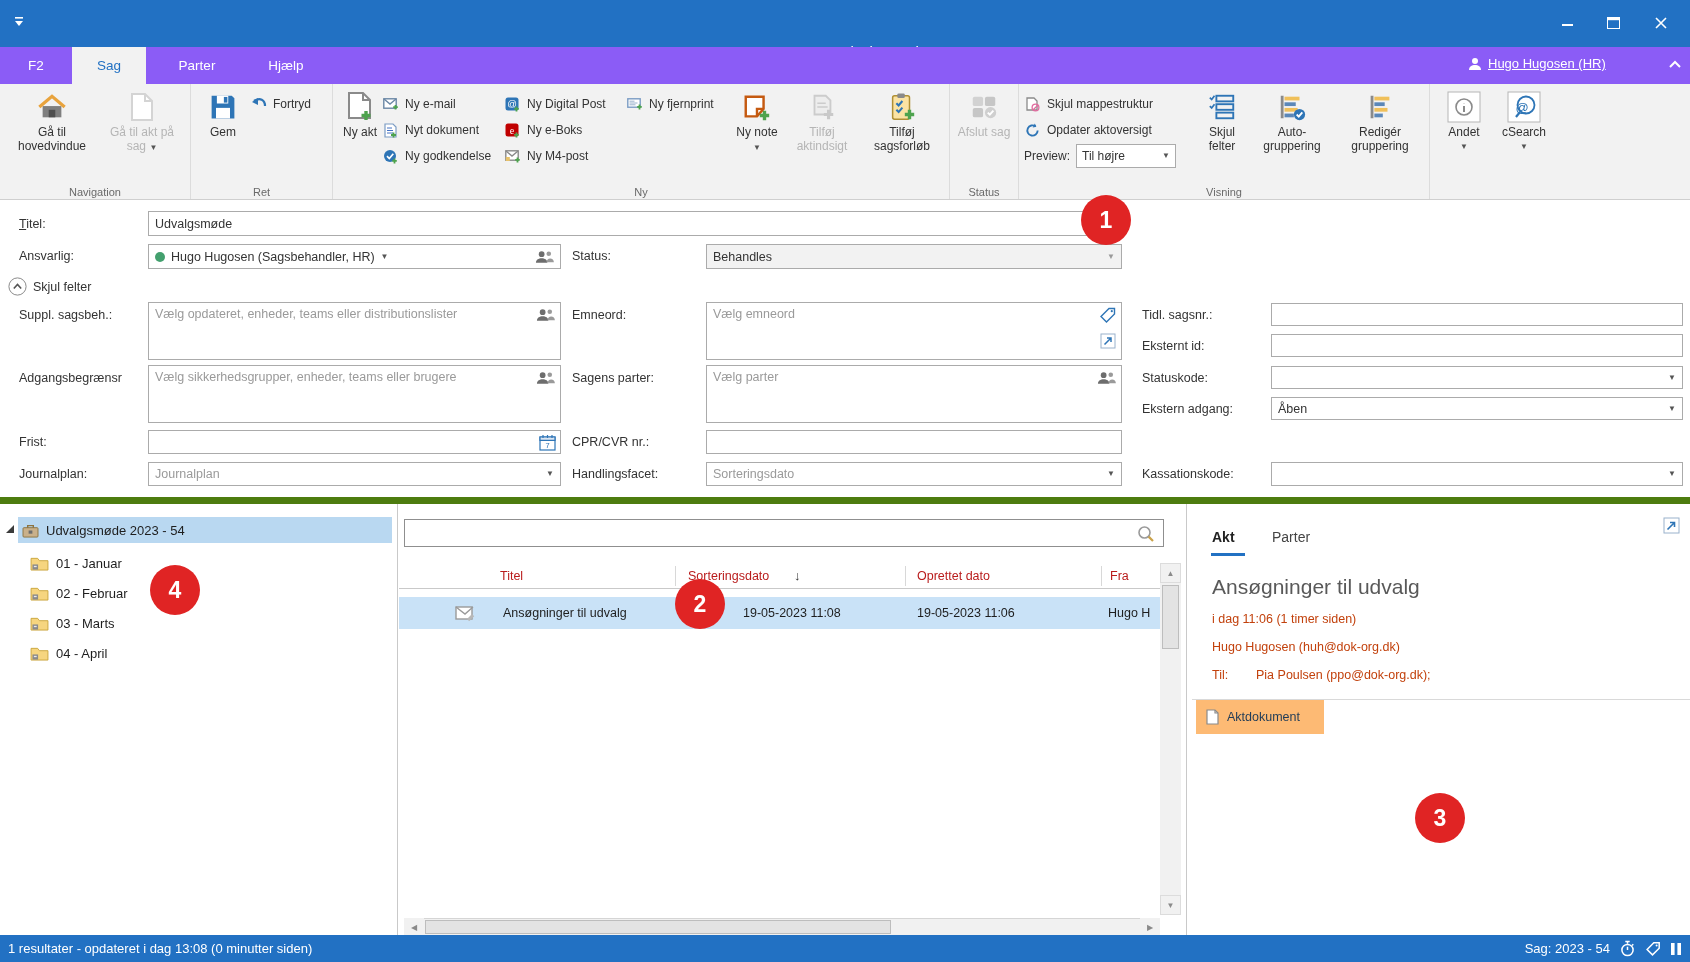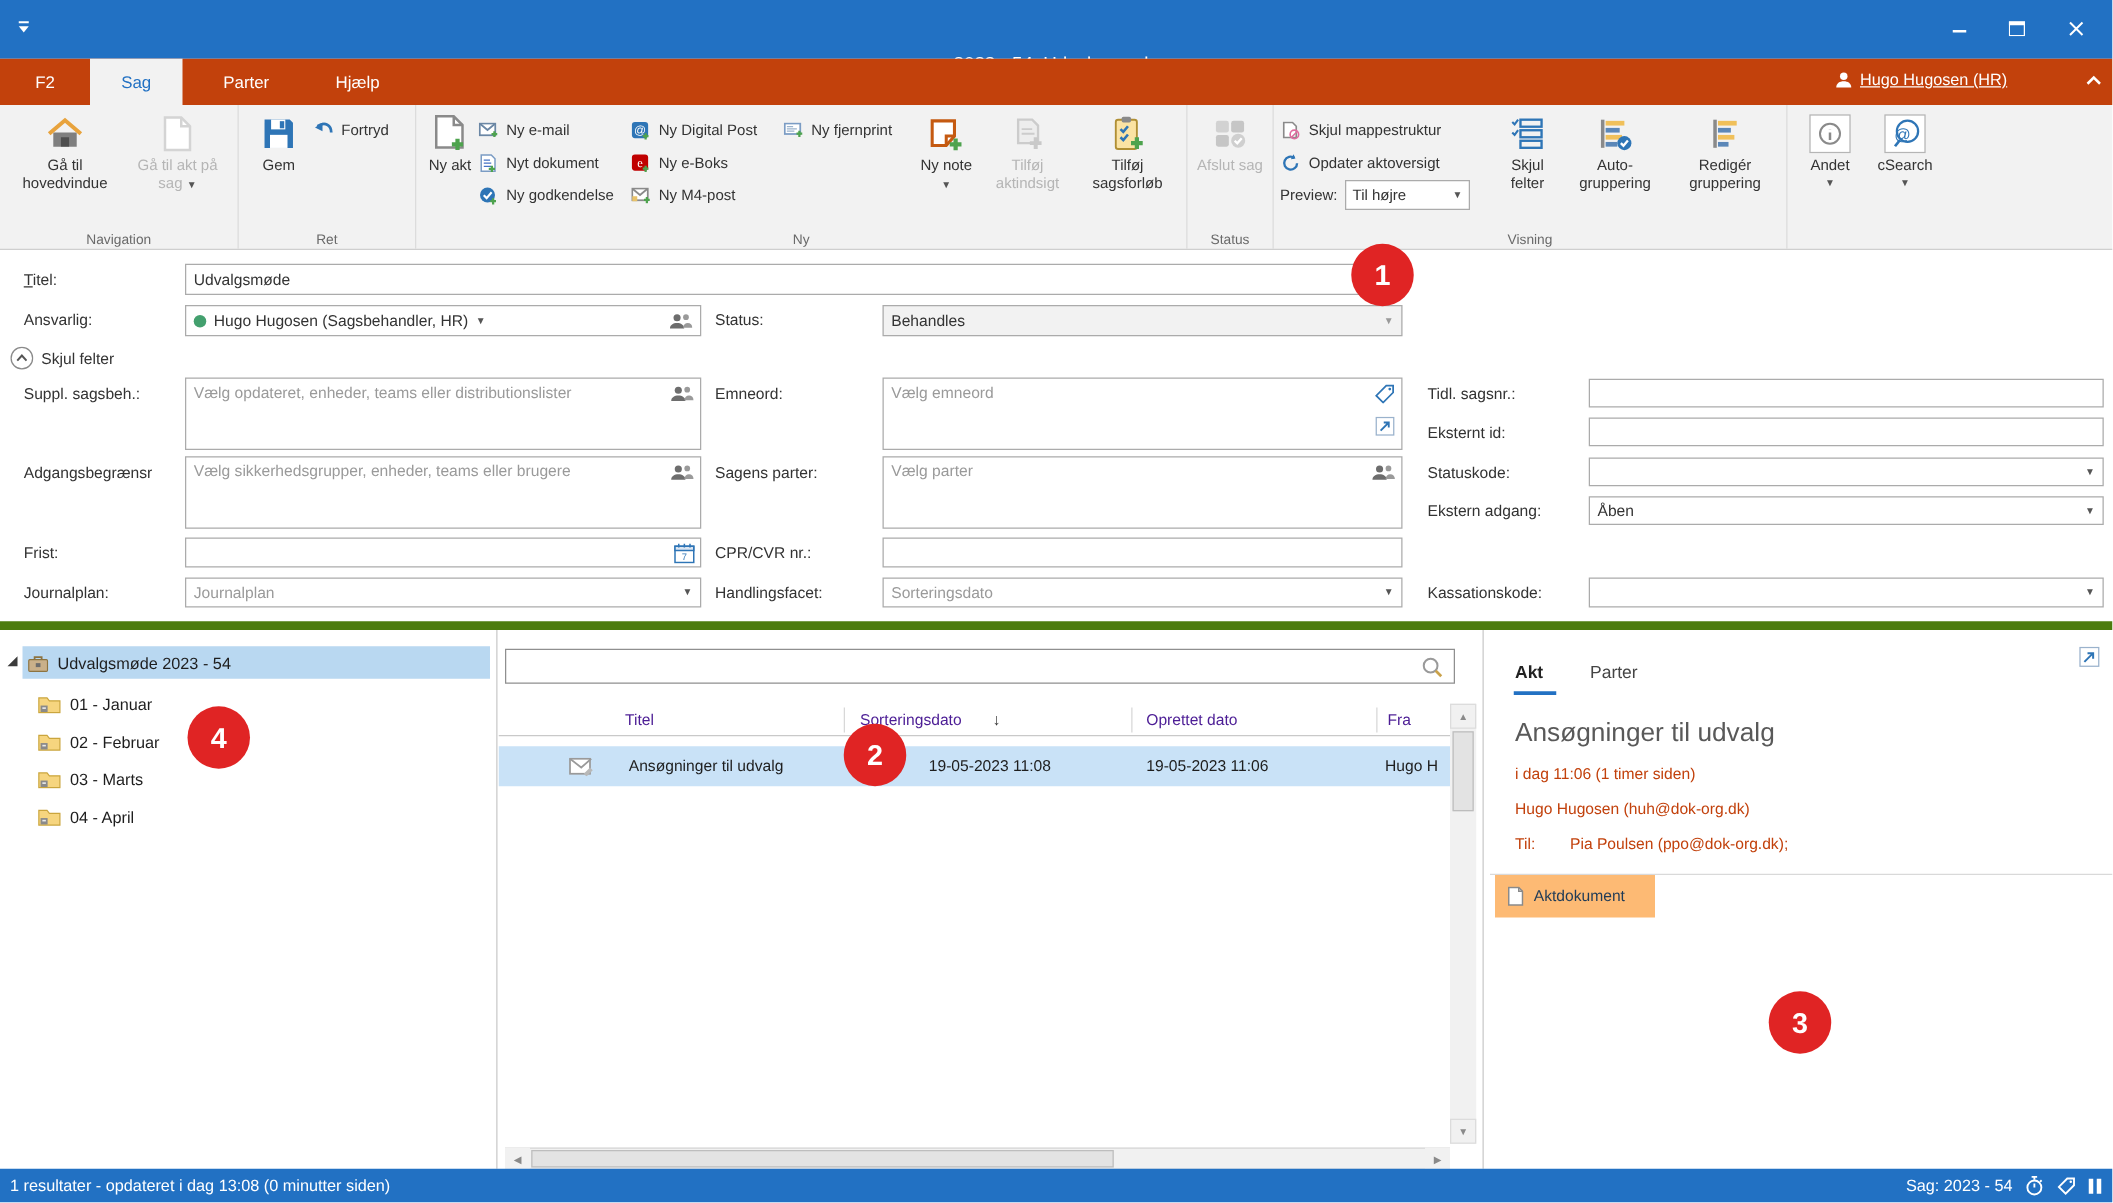--- a/index.html
+++ b/index.html
@@ -8,21 +8,21 @@
          font-family:"Liberation Sans","DejaVu Sans",sans-serif; font-size:12.5px; }
   .abs { position:absolute; }
 
   
   .titlebar { position:absolute; left:0; top:0; width:1690px; height:47px; background:#2271c3; }
   .titlebar .wtitle { position:absolute; left:0; right:0; top:13px; text-align:center; color:#fff; font-size:15px;margin-top:30px; }
   .winbtn { position:absolute; top:10px; width:34px; height:26px; display:flex; align-items:center; justify-content:center; cursor:default; }
   .appicon { position:absolute; left:12px; top:15px; }
 
   
-  .tabrow { position:absolute; left:0; top:47px; width:1690px; height:37px; background:#c2410c; }
+  .tabrow { position:absolute; left:0; top:47px; width:1690px; height:37px; background:#8b5cf6; }
   .maintab { position:absolute; top:0; height:37px; display:flex; align-items:center; justify-content:center;
              color:#fff; font-size:13.5px; }
   .maintab.active { background:#f2f2f2; color:#2271c3; }
   .userlink { position:absolute; top:9px; display:flex; align-items:center; gap:6px; color:#fff; font-size:13px; }
   .userlink .uname { text-decoration:underline; }
 
   
   .ribbon { position:absolute; left:0; top:84px; width:1690px; height:116px; background:#f2f2f2;
             border-bottom:1px solid #cfcfcf; display:flex; align-items:stretch; }
   .rgroup { position:relative; height:100%; border-right:1px solid #dcdcdc; padding:3px 5px 17px 5px; }
@@ -51,21 +51,21 @@
   .ta { padding:4px 24px 4px 6px; }
   .ta .ph { display:block; }
   .cornericon { position:absolute; }
 
   
   .lower { position:absolute; left:0; top:497px; width:1690px; height:438px; border-top:7px solid #4d7c0f; background:#fff; }
   .vline { position:absolute; top:0; bottom:0; width:1px; background:#c9c9c9; }
   .treerow { position:absolute; height:26px; display:flex; align-items:center; gap:7px; font-size:13px; color:#1e1e1e; }
   .treesel { background:#b9d8f1; }
   .srchbox { position:absolute; border:1px solid #8f8f8f; background:#fff; }
-  .hcell { position:absolute; font-size:12.5px; color:#4c1d95; height:26px; line-height:26px; white-space:nowrap; }
+  .hcell { position:absolute; font-size:12.5px; color:#b91c1c; height:26px; line-height:26px; white-space:nowrap; }
   .hsep { position:absolute; width:1px; background:#d8d8d8; }
   .lrow { position:absolute; background:#c9e2f7; display:flex; align-items:center; }
   .lcell { position:absolute; font-size:12.5px; color:#1e1e1e; white-space:nowrap; }
   .sb-track { position:absolute; background:#f1f1f1; }
   .sb-btn { position:absolute; background:#f1f1f1; display:flex; align-items:center; justify-content:center; color:#8a8a8a; font-size:8px; }
   .sb-thumb { position:absolute; background:#e3e3e3; border:1px solid #bdbdbd; }
 
   
   .ptab { position:absolute; font-size:14px; color:#444; }
   .ptab.active { color:#222; font-weight:bold; }

